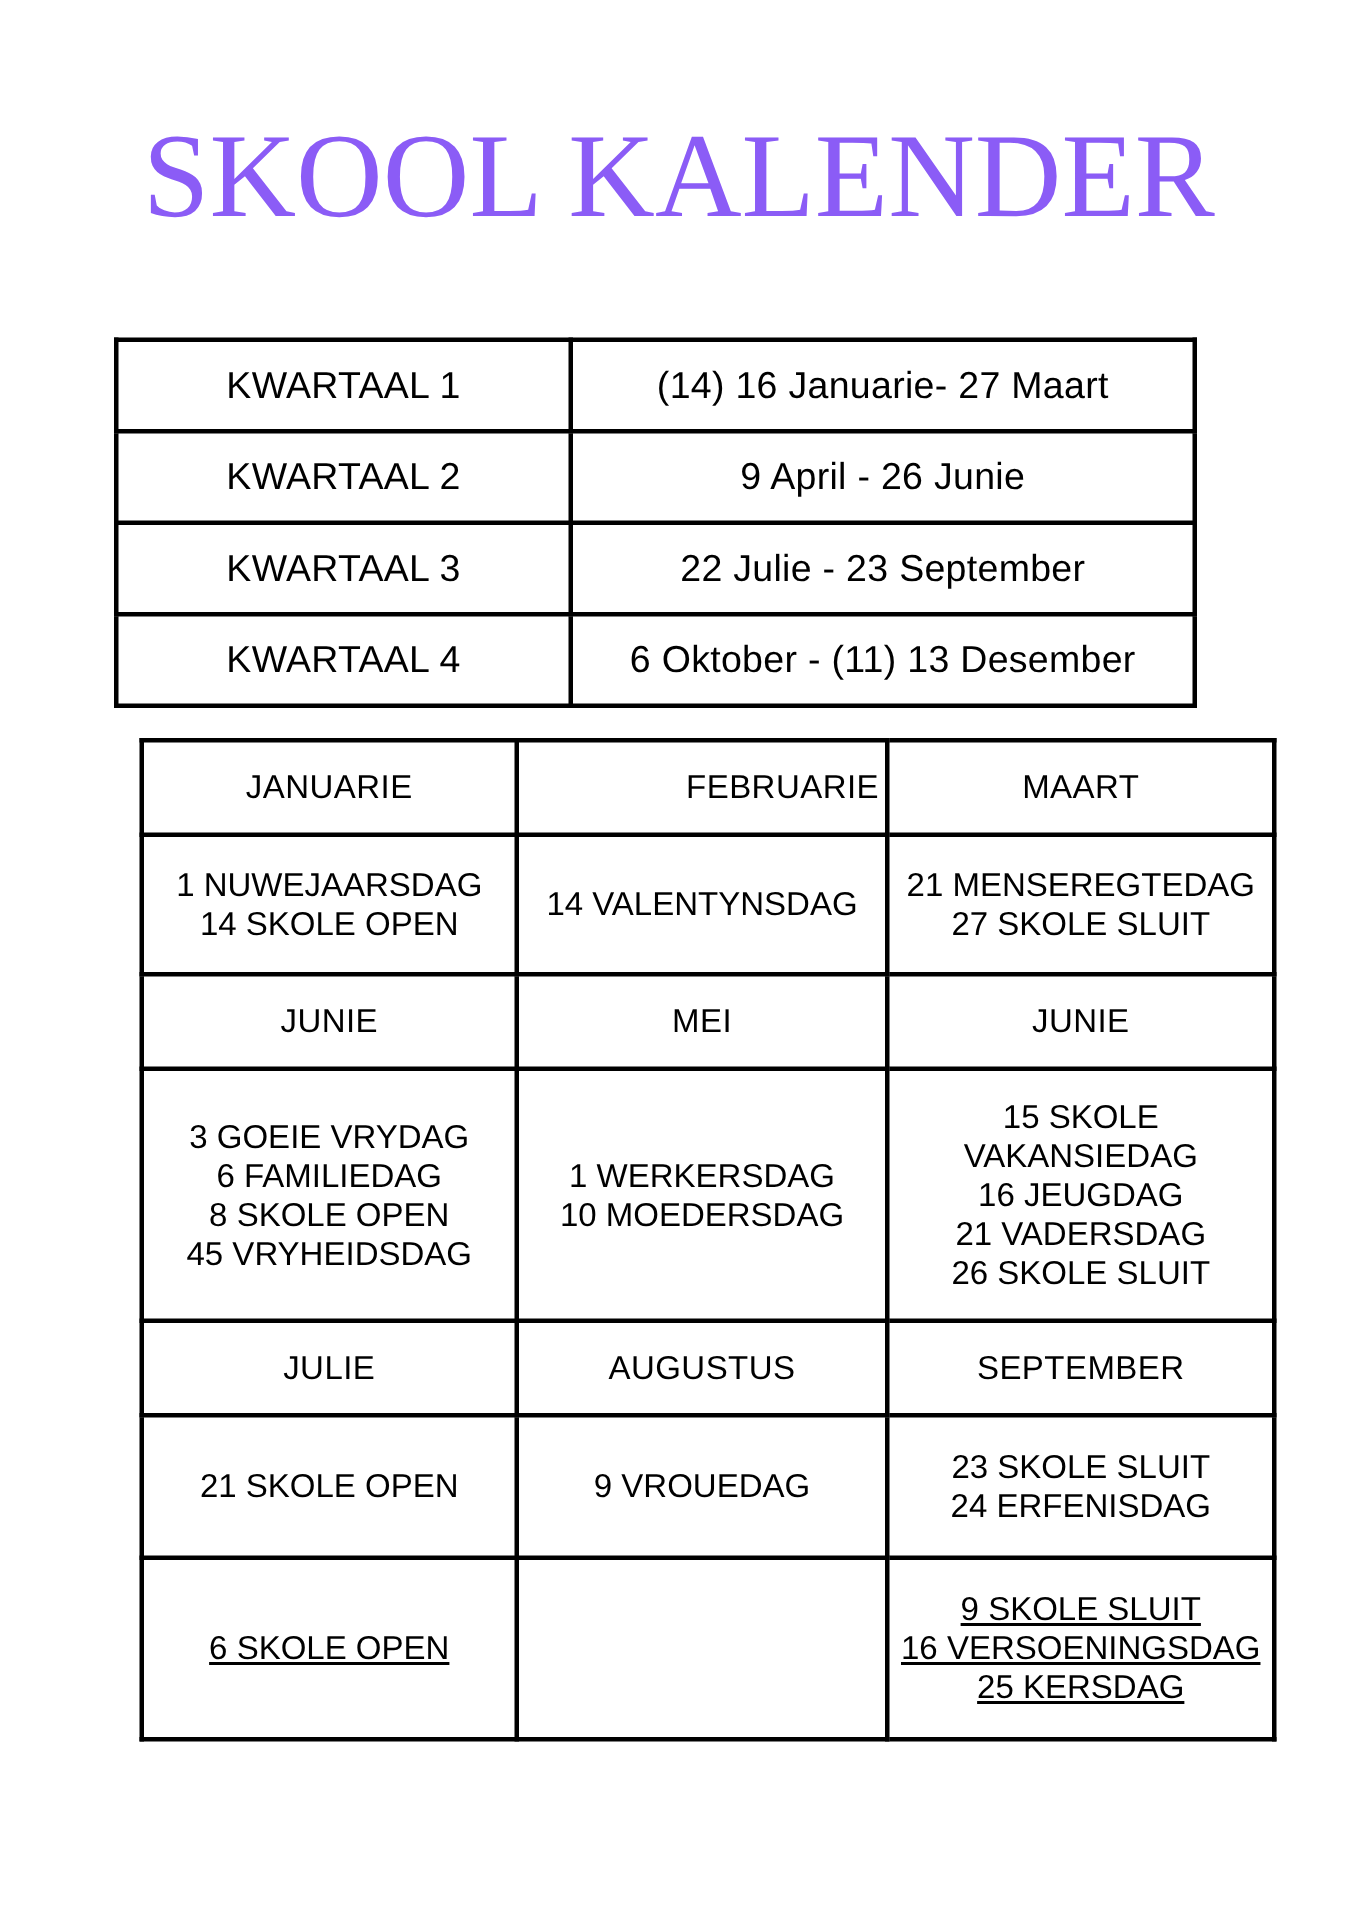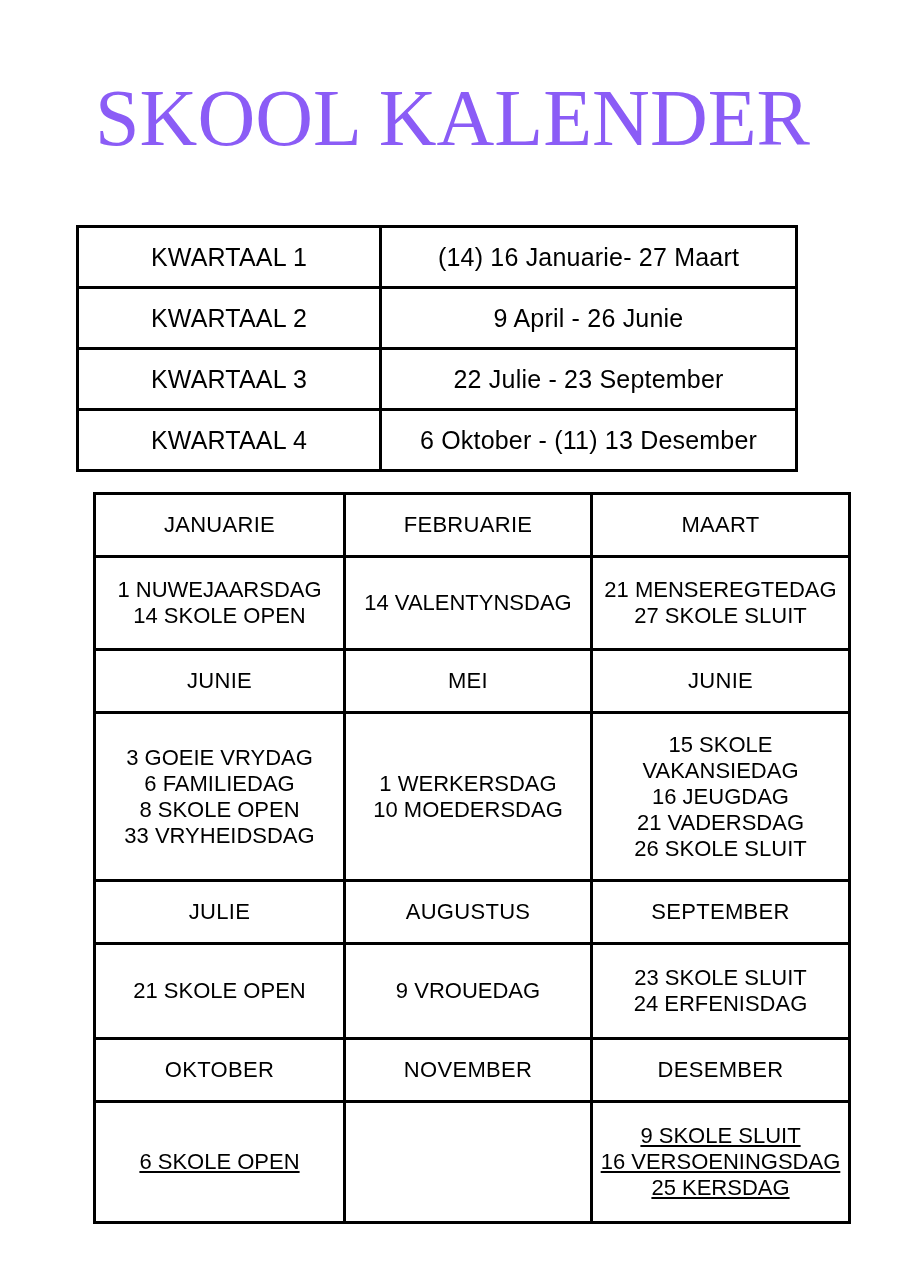--- a/index.html
+++ b/index.html
@@ -41,21 +41,21 @@
     overflow: hidden;
   }
   
   .terms { left: 76px; top: 225px; width: 722px; }
   .terms td { height: 54px; font-size: 25px; letter-spacing: 0.2px; }
   .terms .c-label { width: 292px; }
   
   .months { left: 93px; top: 492px; width: 722px; padding-left: 35px; }
   .months td { font-size: 22px; }
   .months .c1 { width: 239px; }
-  .months .c2 { width: 236px; }
+  .months .c2 { width: 236px; text-align: right; }
   .months .c3 { width: 247px; }
   .months tr.hr td { height: 56px; letter-spacing: 0.3px; }
   .months tr.d1 td { height: 86px; }
   .months tr.d2 td { height: 161px; }
   .months tr.d3 td { height: 88px; }
   .months tr.d4 td { height: 114px; text-decoration: underline; }
   .ln { line-height: 26px; white-space: nowrap; }
 </style>
 </head>
 <body>
@@ -108,21 +108,21 @@
     <tr class="hr">
       <td>JUNIE</td>
       <td>MEI</td>
       <td>JUNIE</td>
     </tr>
     <tr class="d2">
       <td>
         <div class="ln">3 GOEIE VRYDAG</div>
         <div class="ln">6 FAMILIEDAG</div>
         <div class="ln">8 SKOLE OPEN</div>
-        <div class="ln">33 VRYHEIDSDAG</div>
+        <div class="ln">45 VRYHEIDSDAG</div>
       </td>
       <td>
         <div class="ln">1 WERKERSDAG</div>
         <div class="ln">10 MOEDERSDAG</div>
       </td>
       <td>
         <div class="ln">15 SKOLE</div>
         <div class="ln">VAKANSIEDAG</div>
         <div class="ln">16 JEUGDAG</div>
         <div class="ln">21 VADERSDAG</div>
@@ -139,25 +139,20 @@
         <div class="ln">21 SKOLE OPEN</div>
       </td>
       <td>
         <div class="ln">9 VROUEDAG</div>
       </td>
       <td>
         <div class="ln">23 SKOLE SLUIT</div>
         <div class="ln">24 ERFENISDAG</div>
       </td>
     </tr>
-    <tr class="hr">
-      <td>OKTOBER</td>
-      <td>NOVEMBER</td>
-      <td>DESEMBER</td>
-    </tr>
     <tr class="d4">
       <td>
         <div class="ln">6 SKOLE OPEN</div>
       </td>
       <td></td>
       <td>
         <div class="ln">9 SKOLE SLUIT</div>
         <div class="ln">16 VERSOENINGSDAG</div>
         <div class="ln">25 KERSDAG</div>
       </td>

